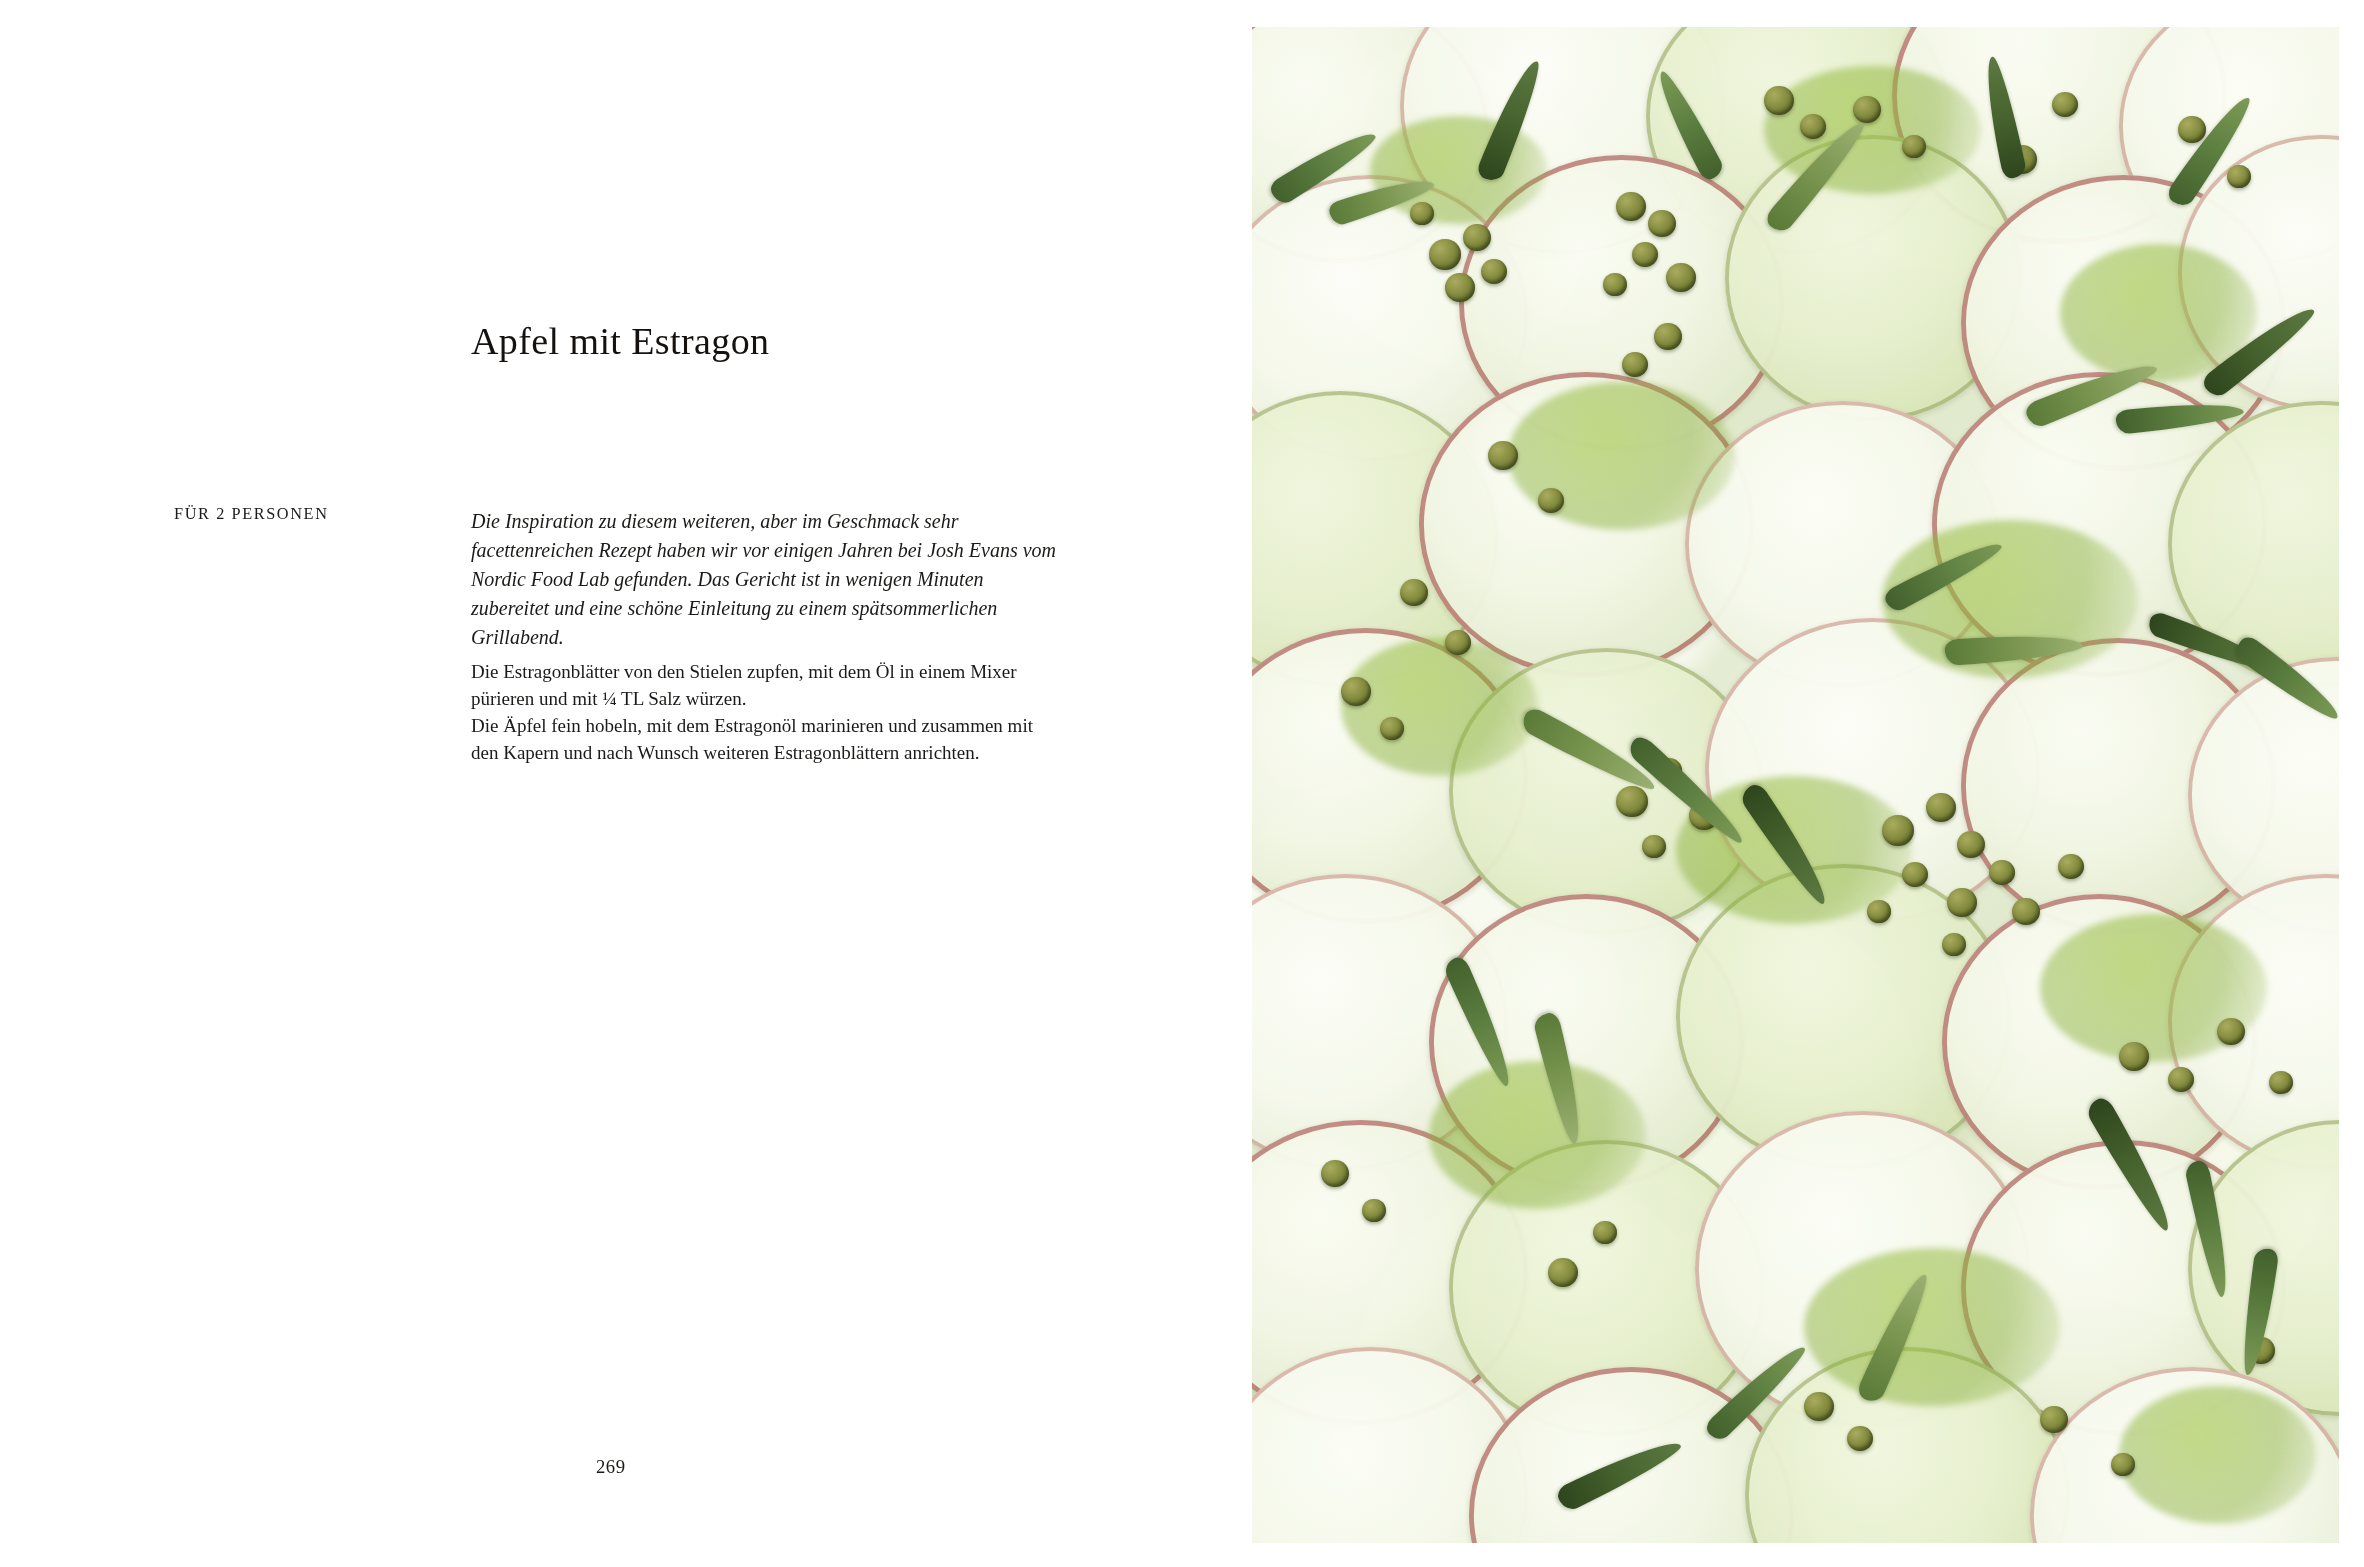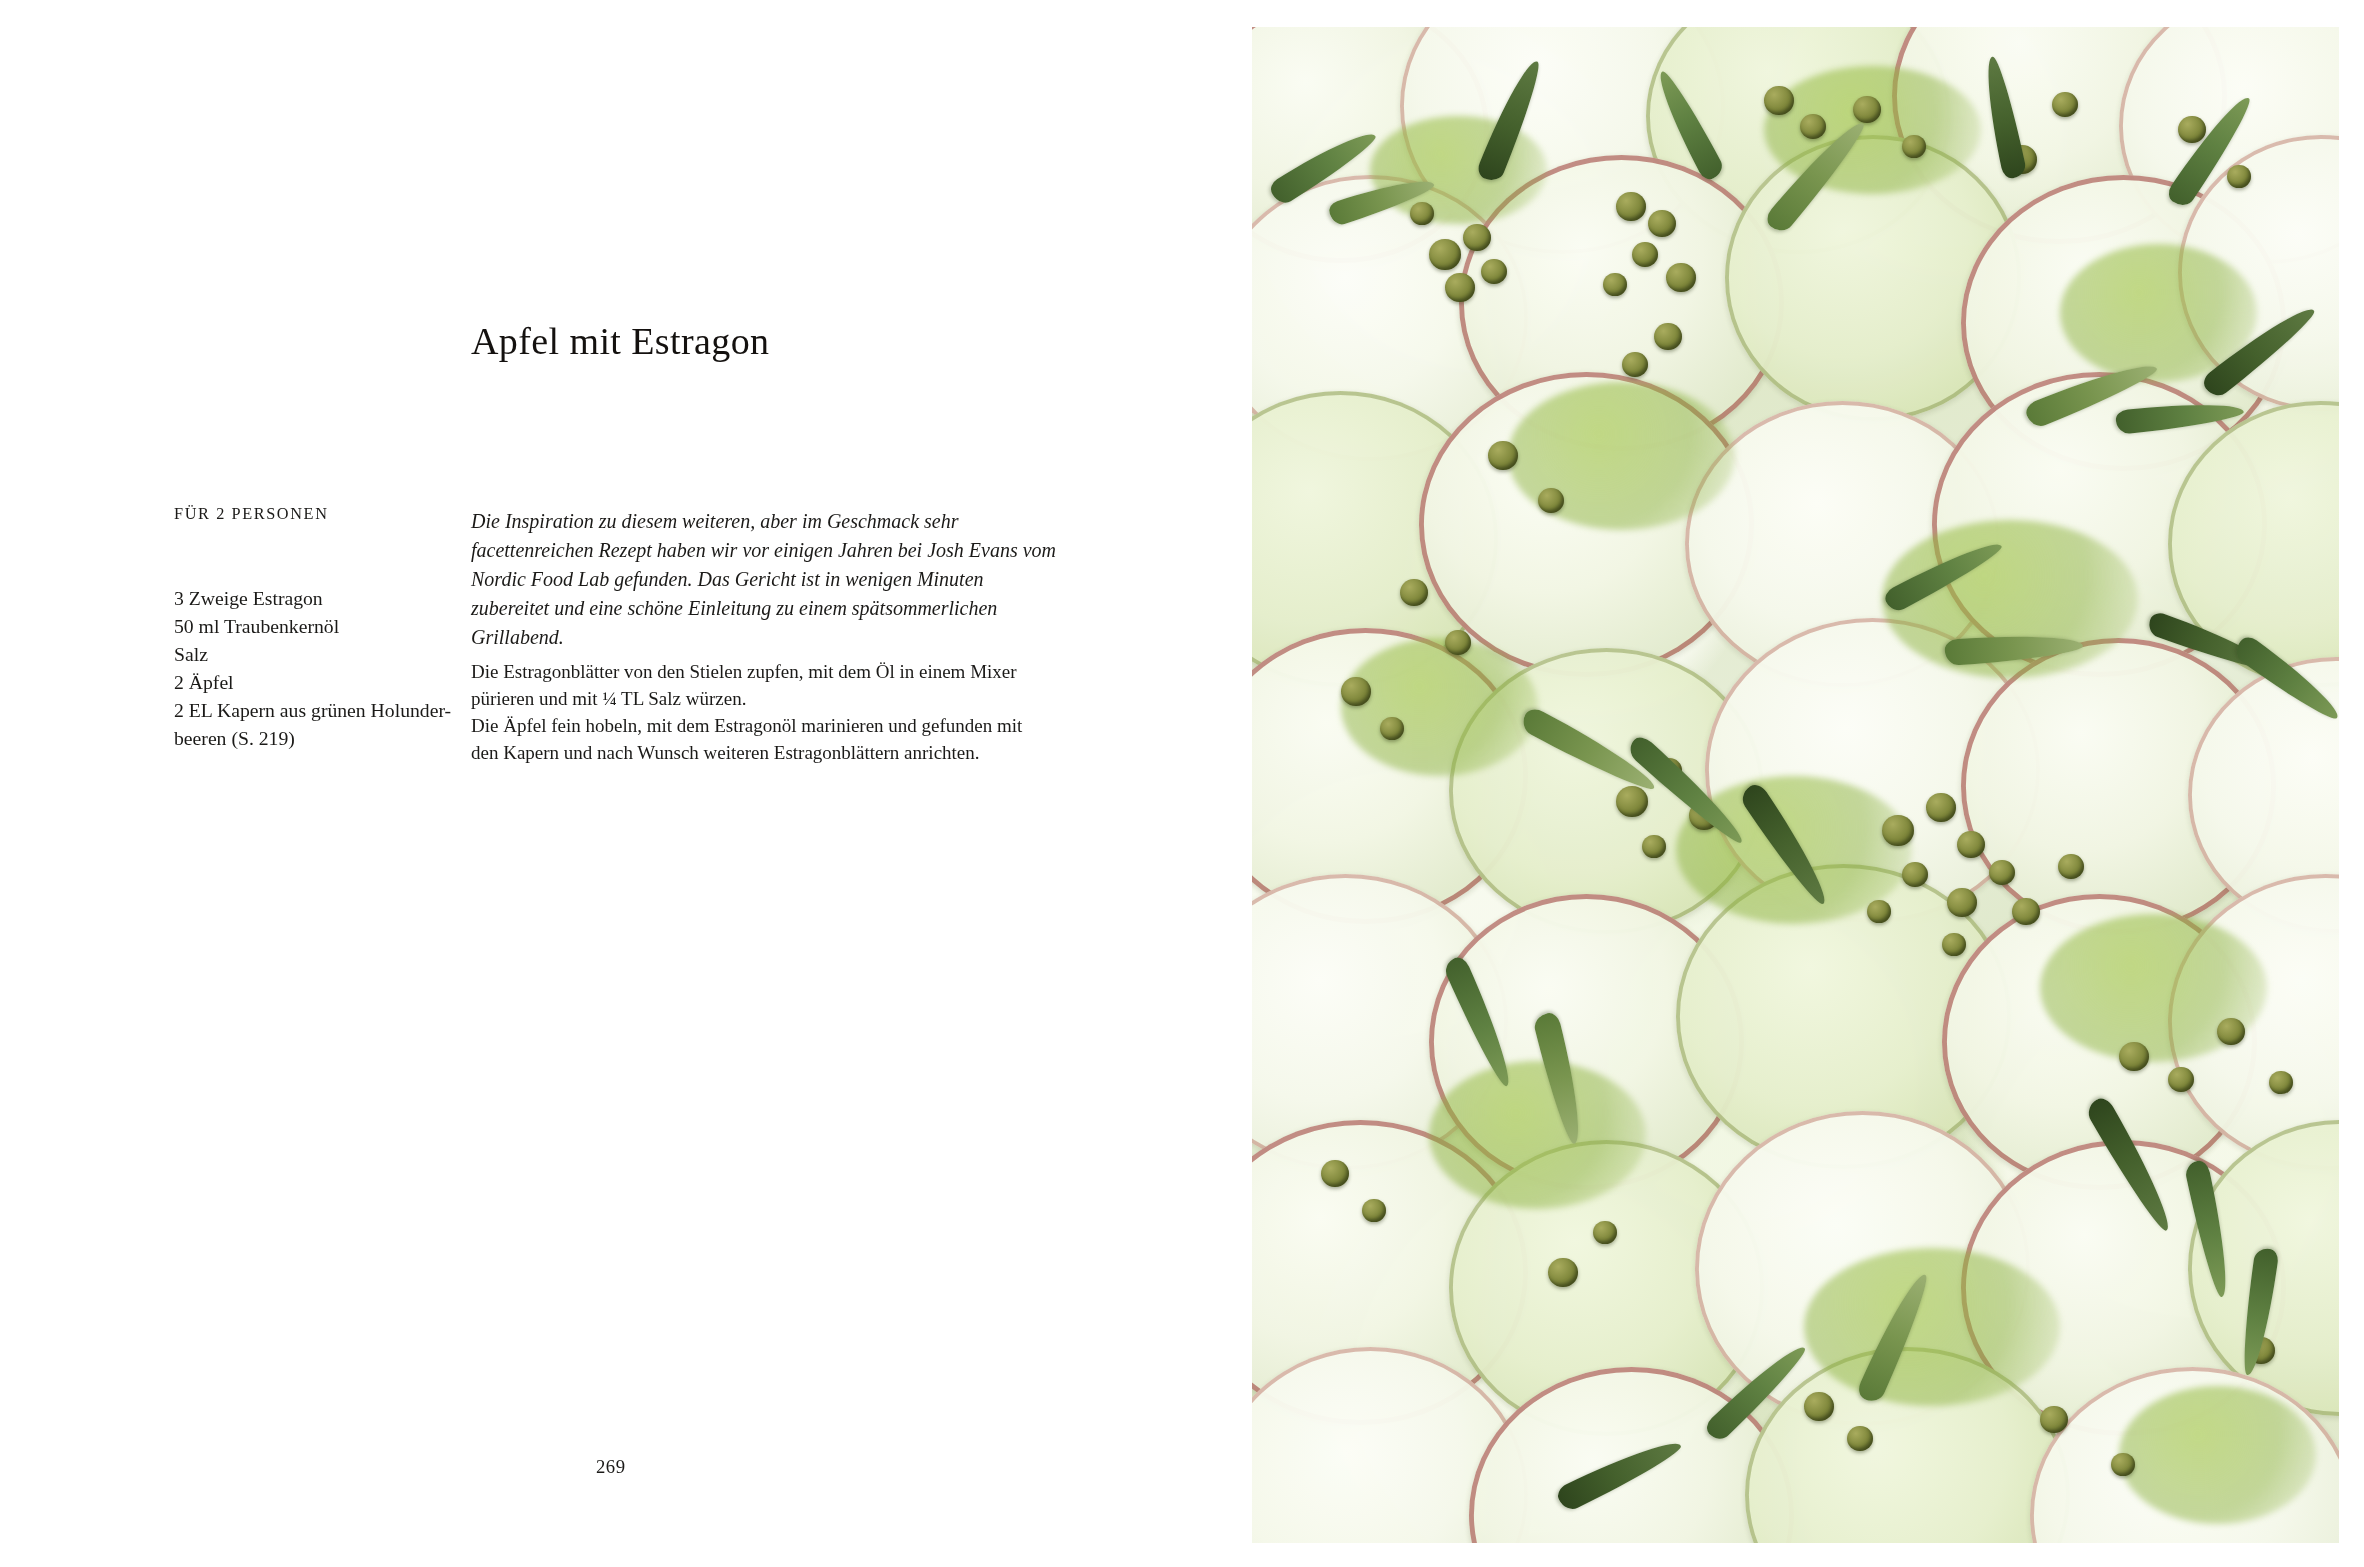--- a/index.html
+++ b/index.html
@@ -182,34 +182,26 @@
 <div class="spread">
 
   <div class="page-left">
 
     <div class="recipe-title">
       <span>Apfel mit Estragon</span><br>
     </div>
 
     <div class="serves-label">FÜR 2 PERSONEN</div>
 
-    <div class="ingredients">
-      <span class="ing-line">3 Zweige Estragon</span>
-      <span class="ing-line">50 ml Traubenkernöl</span>
-      <span class="ing-line">Salz</span>
-      <span class="ing-line">2 Äpfel</span>
-      <span class="ing-line">2 EL Kapern aus grünen Holunder-</span>
-      <span class="ing-line">beeren (S. 219)</span>
-    </div>
 
     <div class="intro">Die Inspiration zu diesem weiteren, aber im Geschmack sehr facettenreichen Rezept haben wir vor einigen Jahren bei Josh Evans vom Nordic Food Lab gefunden. Das Gericht ist in wenigen Minuten zubereitet und eine schöne Einleitung zu einem spätsommerlichen Grillabend.</div>
 
     <div class="method">
       <p>Die Estragonblätter von den Stielen zupfen, mit dem Öl in einem Mixer pürieren und mit ¼ TL Salz würzen.</p>
-      <p>Die Äpfel fein hobeln, mit dem Estragonöl marinieren und gefunden mit den Kapern und nach Wunsch weiteren Estragonblättern anrichten.</p>
+      <p>Die Äpfel fein hobeln, mit dem Estragonöl marinieren und zusammen mit den Kapern und nach Wunsch weiteren Estragonblättern anrichten.</p>
     </div>
 
     <div class="folio">269</div>
   </div>
 
   <div class="page-right">
     <div class="photo">
       <div class="photo-canvas">
 
         <div class="slice" style="left:-59px;  top:-29.6px;  width:296px; height:266px;"></div>

